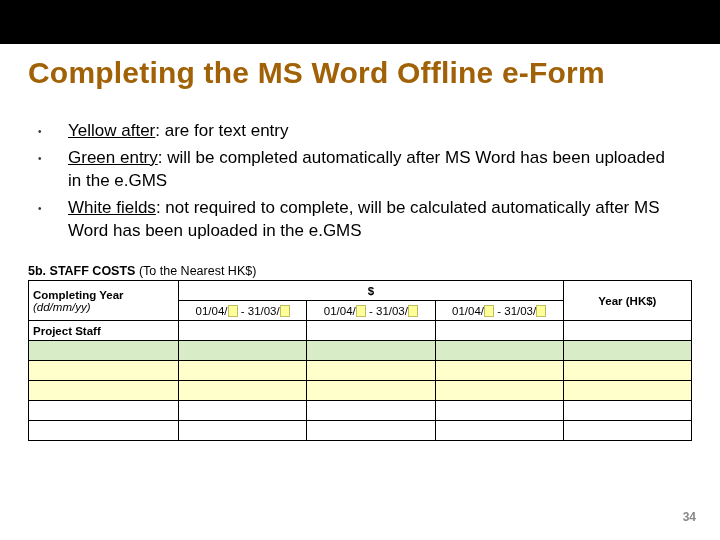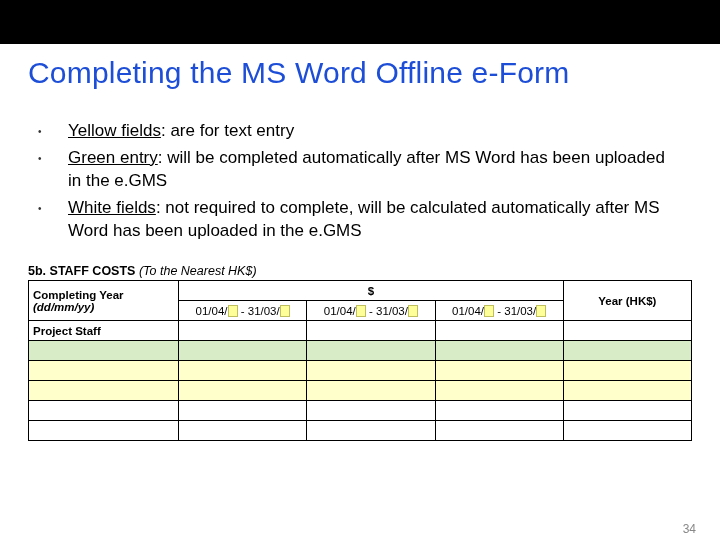--- a/index.html
+++ b/index.html
@@ -1,57 +1,57 @@
 <!DOCTYPE html>
 <html><head>
 <meta charset="utf-8">
 <style>
   * { box-sizing: border-box; margin: 0; padding: 0; }
   html, body { width: 720px; height: 540px; background: #fff; font-family: Arial, Helvetica, sans-serif; color: #000; }
   .slide { width: 720px; height: 540px; position: relative; }
   .topbar { position: absolute; top: 0; left: 0; width: 100%; height: 44px; background: #000; }
-  .title { position: absolute; top: 56px; left: 28px; font-size: 30px; font-weight: 400; color: #1d4ed8; letter-spacing: 0.2px; }
+  .title { position: absolute; top: 56px; left: 28px; font-size: 30px; font-weight: 700; color: #a16207; letter-spacing: 0.2px; }
   .bullets { position: absolute; top: 120px; left: 38px; right: 38px; font-size: 17px; line-height: 1.35; }
   .bullet-row { display: flex; margin-bottom: 4px; }
   .bullet-dot { width: 30px; flex: 0 0 30px; text-align: left; font-size: 10px; padding-top: 5px; color: #333; }
   .bullet-text { flex: 1; }
   .u { text-decoration: underline; }
 
   .figure { position: absolute; top: 264px; left: 28px; right: 28px; }
   .section-label { font-size: 12.5px; font-weight: bold; margin-bottom: 2px; }
-  .section-label .paren { font-style: italic; font-weight: normal; }
+  .section-label .paren { font-weight: normal; }
 
   table.form { border-collapse: collapse; width: 100%; table-layout: fixed; font-size: 11.5px; }
   table.form td, table.form th { border: 1px solid #000; padding: 2px 4px; height: 20px; vertical-align: middle; }
   .col-label { width: 150px; }
   .hdr { font-weight: bold; background: #fff; }
   .center { text-align: center; }
   .fy-label { font-weight: bold; }
-  .fy-label .hint { font-style: italic; font-weight: bold; text-align: right; }
+  .fy-label .hint { font-style: italic; font-weight: normal; text-align: right; }
   .range-cell { text-align: center; white-space: nowrap; }
   .yel { display: inline-block; width: 10px; height: 12px; background: #ffff99; border: 1px solid #bfbf60; vertical-align: -2px; }
   .row-green td.data { background: #d8ecc8; }
   .row-yellow td.data { background: #ffffcc; }
   .row-white td.data { background: #fff; }
   .proj-staff { font-weight: bold; }
 
-  .pagenum { position: absolute; right: 24px; bottom: 4px; font-size: 12px; color: #888; }
+  .pagenum { position: absolute; right: 24px; bottom: 16px; font-size: 12px; color: #888; font-weight: bold; }
 </style>
 </head>
 <body>
 
 <div class="slide">
   <div class="topbar"></div>
 
   <div class="title">Completing the MS Word Offline e-Form</div>
 
   <div class="bullets">
       <div class="bullet-row">
         <div class="bullet-dot">•</div>
-        <div class="bullet-text"><span class="u">Yellow fields</span><span>: are for text entry</span></div>
+        <div class="bullet-text"><span class="u">Yellow after</span><span>: are for text entry</span></div>
       </div>
       <div class="bullet-row">
         <div class="bullet-dot">•</div>
         <div class="bullet-text"><span class="u">Green entry</span><span>: will be completed automatically after MS Word has been uploaded in the e.GMS</span></div>
       </div>
       <div class="bullet-row">
         <div class="bullet-dot">•</div>
         <div class="bullet-text"><span class="u">White fields</span><span>: not required to complete, will be calculated automatically after MS Word has been uploaded in the e.GMS</span></div>
       </div>
     </div>

